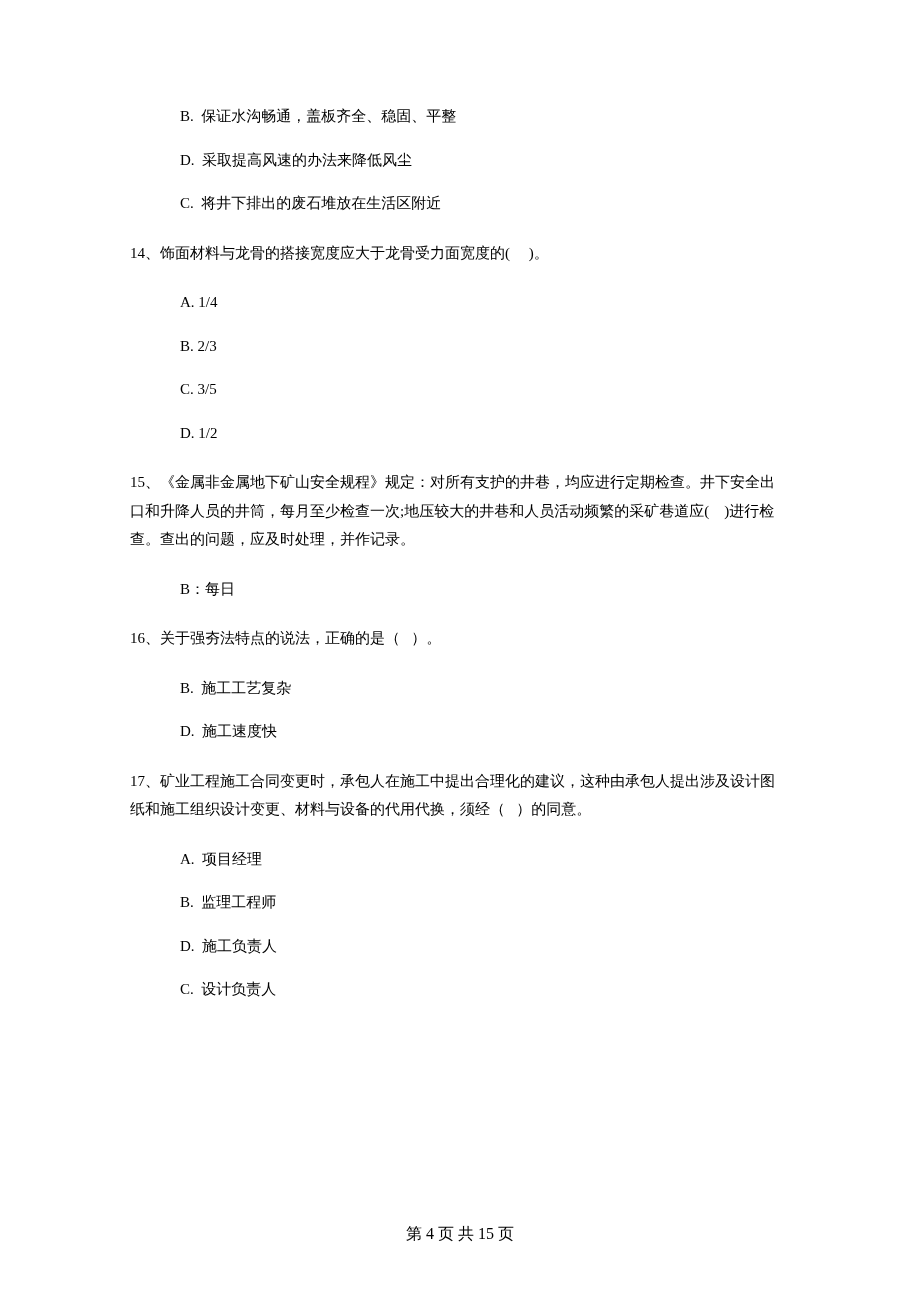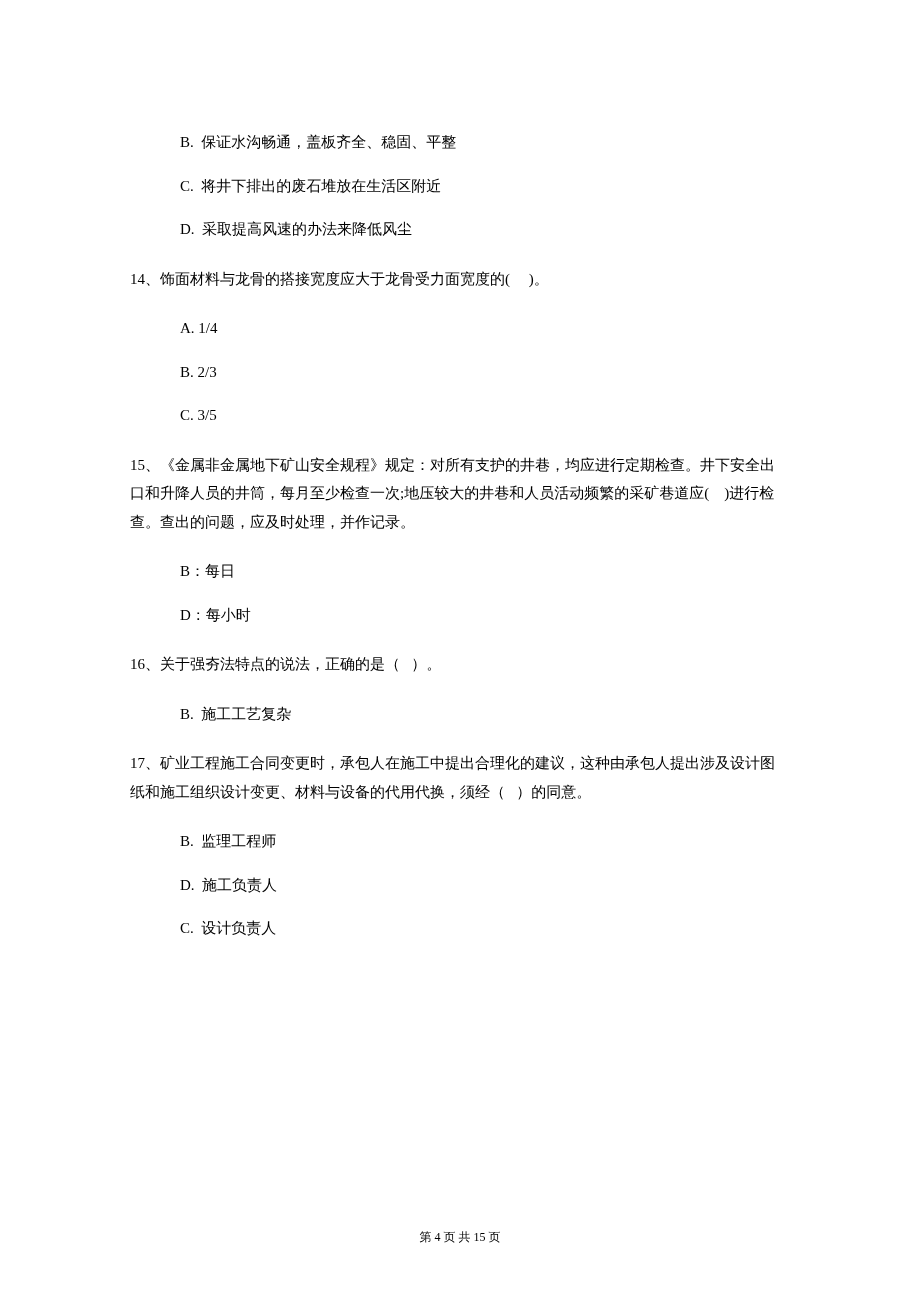--- a/index.html
+++ b/index.html
@@ -7,60 +7,62 @@
     padding: 0;
     background: #ffffff;
     font-family: "SimSun", "STSong", serif;
     color: #000000;
   }
   .page {
     width: 920px;
     height: 1302px;
     position: relative;
     box-sizing: border-box;
-    padding: 110px 130px 60px 130px;
+    padding: 84px 130px 60px 130px;
     font-size: 15px;
     line-height: 1.5;
   }
   .option {
     margin: 21px 0 21px 50px;
   }
   .question {
     margin: 24px 12px 24px 0;
     line-height: 1.9;
   }
   .footer {
     position: absolute;
     bottom: 56px;
     left: 0;
     right: 0;
     text-align: center;
-    font-size: 12px;
+    font-size: 16px;
   }
 </style>
 </head>
 <body>
 
 <div class="page">
 
   <div class="option">B.&nbsp; 保证水沟畅通，盖板齐全、稳固、平整</div>
+  <div class="option">D.&nbsp; 采取提高风速的办法来降低风尘</div>
   <div class="option">C.&nbsp; 将井下排出的废石堆放在生活区附近</div>
-  <div class="option">D.&nbsp; 采取提高风速的办法来降低风尘</div>
 
   <div class="question">14、饰面材料与龙骨的搭接宽度应大于龙骨受力面宽度的(&nbsp;&nbsp;&nbsp;&nbsp;&nbsp;)。</div>
   <div class="option">A.&nbsp;1/4</div>
   <div class="option">B.&nbsp;2/3</div>
   <div class="option">C.&nbsp;3/5</div>
+  <div class="option">D.&nbsp;1/2</div>
 
   <div class="question">15、《金属非金属地下矿山安全规程》规定：对所有支护的井巷，均应进行定期检查。井下安全出口和升降人员的井筒，每月至少检查一次;地压较大的井巷和人员活动频繁的采矿巷道应(&nbsp;&nbsp;&nbsp;&nbsp;)进行检查。查出的问题，应及时处理，并作记录。</div>
   <div class="option">B：每日</div>
-  <div class="option">D：每小时</div>
 
   <div class="question">16、关于强夯法特点的说法，正确的是（&nbsp;&nbsp;&nbsp;）。</div>
   <div class="option">B.&nbsp; 施工工艺复杂</div>
+  <div class="option">D.&nbsp; 施工速度快</div>
 
   <div class="question">17、矿业工程施工合同变更时，承包人在施工中提出合理化的建议，这种由承包人提出涉及设计图纸和施工组织设计变更、材料与设备的代用代换，须经（&nbsp;&nbsp;&nbsp;）的同意。</div>
+  <div class="option">A.&nbsp; 项目经理</div>
   <div class="option">B.&nbsp; 监理工程师</div>
   <div class="option">D.&nbsp; 施工负责人</div>
   <div class="option">C.&nbsp; 设计负责人</div>
 
   <div class="footer">第 4 页 共 15 页</div>
 </div>
 
 </body></html>

